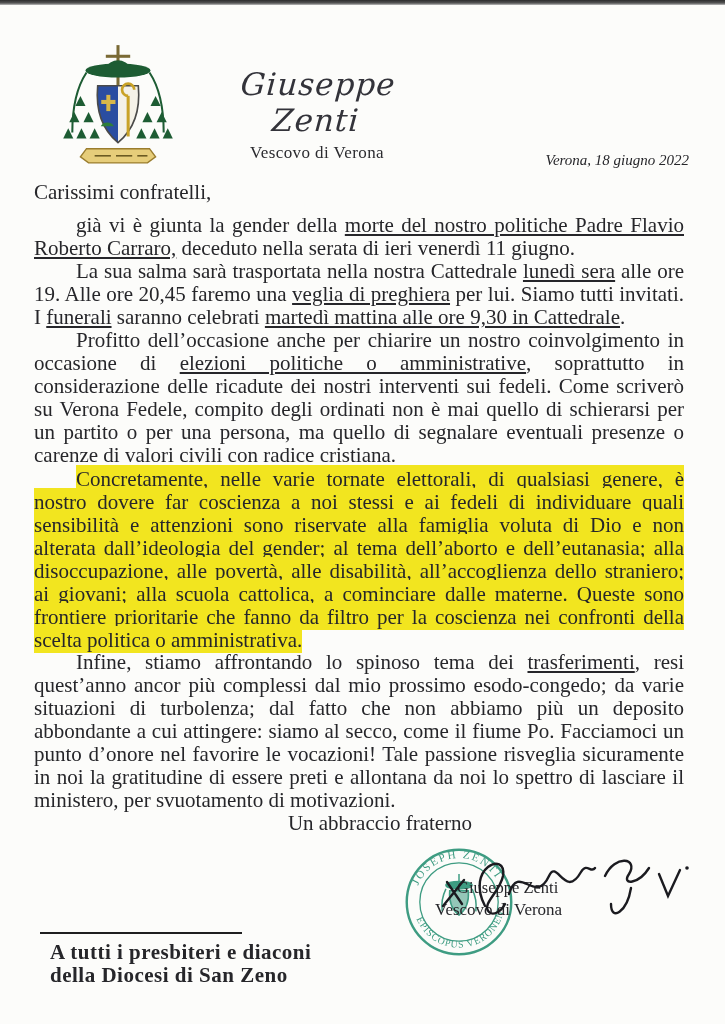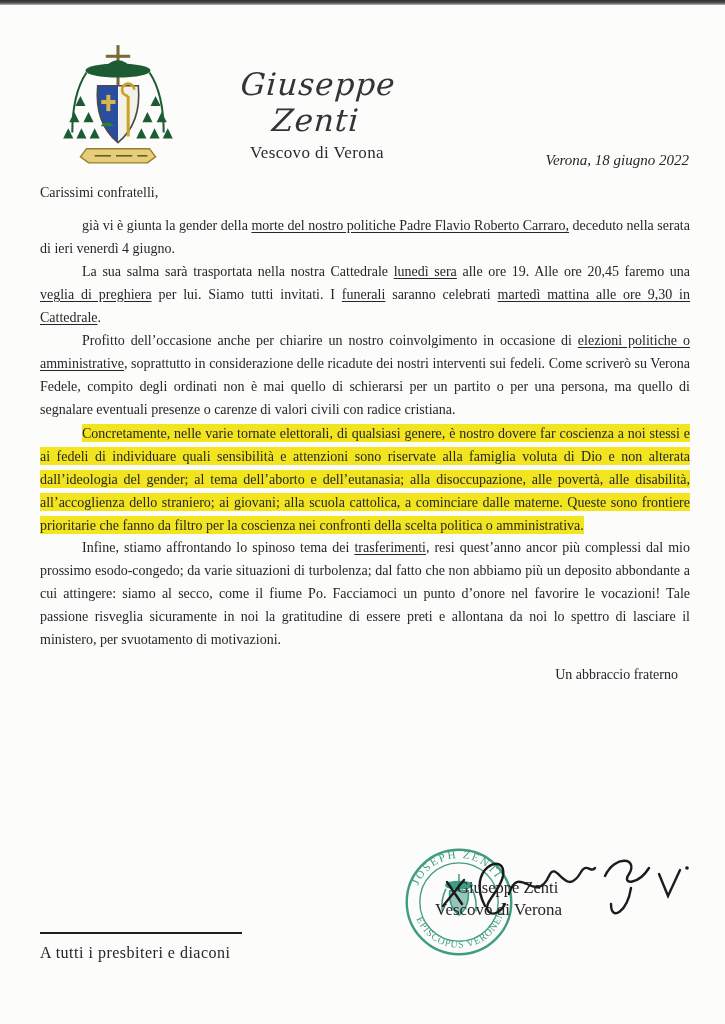--- a/index.html
+++ b/index.html
@@ -16,36 +16,36 @@
     background:linear-gradient(to bottom,#2c2c2c 0%,#555 60%,#bdbdbd 100%);}
   .crest{position:absolute;top:38px;left:52px;width:132px;height:132px;}
   .sender-block{position:absolute;top:66px;left:192px;width:250px;text-align:center;}
   .sender-name{
     font-family:"DejaVu Serif", serif;font-style:italic;font-size:31px;
     color:#33333a;letter-spacing:1px;transform:skewX(-4deg);
   }
   .sender-title{font-size:17px;color:#2b2b2f;margin-top:5px;letter-spacing:.4px;}
   .dateline{position:absolute;top:152px;right:36px;font-style:italic;font-size:15px;}
   .letter-body{
-    position:absolute;top:181px;left:40px;width:650px;
-    font-size:14px;line-height:23px;text-align:justify;
+    position:absolute;top:181px;left:34px;width:650px;
+    font-size:21px;line-height:23px;text-align:justify;
   }
   .salutation{margin:0 0 10px 0;text-align:left;}
   .para{margin:0;text-indent:42px;}
-  .closing{margin:12px;text-indent:42px;text-align:right;}
+  .closing{margin:0;text-indent:42px;text-align:center;}
   .u{text-decoration:underline;text-underline-offset:2px;}
   .hl{background:var(--hl);padding:1.5px 0;-webkit-box-decoration-break:clone;box-decoration-break:clone;}
   .signature-area{position:absolute;top:838px;left:395px;width:300px;height:120px;}
   .seal{position:absolute;top:8px;left:8px;width:112px;height:112px;opacity:.92;}
   .printed-name{position:absolute;top:40px;left:62px;font-size:16.5px;white-space:nowrap;}
   .printed-title{position:absolute;top:62px;left:40px;font-size:17px;white-space:nowrap;}
   .sig-svg{position:absolute;top:-4px;left:28px;width:272px;height:104px;}
   .recipient{position:absolute;left:40px;top:932px;}
   .recipient-rule{width:202px;border:0;border-top:2.5px solid #1f1f1f;margin:0 0 7px 0;}
-  .recipient-line{font-size:16px;font-weight:normal;line-height:23px;letter-spacing:.5px;}
+  .recipient-line{font-size:21px;font-weight:bold;line-height:23px;letter-spacing:.5px;margin-left:10px;}
 </style>
 </head>
 <body>
 
 <div class="scan-edge"></div>
 
 <svg class="crest" viewBox="0 0 130 128">
 
   <g stroke="#7a6a35" stroke-width="3">
     <line x1="65" y1="6" x2="65" y2="60"></line>
@@ -104,21 +104,21 @@
 <div class="sender-block">
   <div class="sender-name">Giuseppe Zenti</div>
   <div class="sender-title">Vescovo di Verona</div>
 </div>
 
 <div class="dateline">Verona, 18 giugno 2022</div>
 
 <div class="letter-body">
   <p class="salutation">Carissimi confratelli,</p>
   <div>
-      <p class="para"><span>già vi è giunta la gender della </span><span class="u">morte del nostro politiche Padre Flavio Roberto Carraro,</span><span> deceduto nella serata di ieri venerdì 4 giugno.</span></p>
+      <p class="para"><span>già vi è giunta la gender della </span><span class="u">morte del nostro politiche Padre Flavio Roberto Carraro,</span><span> deceduto nella serata di ieri venerdì 11 giugno.</span></p>
       <p class="para"><span>La sua salma sarà trasportata nella nostra Cattedrale </span><span class="u">lunedì sera</span><span> alle ore 19. Alle ore 20,45 faremo una </span><span class="u">veglia di preghiera</span><span> per lui. Siamo tutti invitati. I </span><span class="u">funerali</span><span> saranno celebrati </span><span class="u">martedì mattina alle ore 9,30 in Cattedrale</span><span>.</span></p>
       <p class="para"><span>Profitto dell’occasione anche per chiarire un nostro coinvolgimento in occasione di </span><span class="u">elezioni politiche o amministrative</span><span>, soprattutto in considerazione delle ricadute dei nostri interventi sui fedeli. Come scriverò su Verona Fedele, compito degli ordinati non è mai quello di schierarsi per un partito o per una persona, ma quello di segnalare eventuali presenze o carenze di valori civili con radice cristiana.</span></p>
       <p class="para"><span class="hl">Concretamente, nelle varie tornate elettorali, di qualsiasi genere, è nostro dovere far coscienza a noi stessi e ai fedeli di individuare quali sensibilità e attenzioni sono riservate alla famiglia voluta di Dio e non alterata dall’ideologia del gender; al tema dell’aborto e dell’eutanasia; alla disoccupazione, alle povertà, alle disabilità, all’accoglienza dello straniero; ai giovani; alla scuola cattolica, a cominciare dalle materne. Queste sono frontiere prioritarie che fanno da filtro per la coscienza nei confronti della scelta politica o amministrativa.</span></p>
       <p class="para"><span>Infine, stiamo affrontando lo spinoso tema dei </span><span class="u">trasferimenti</span><span>, resi quest’anno ancor più complessi dal mio prossimo esodo-congedo; da varie situazioni di turbolenza; dal fatto che non abbiamo più un deposito abbondante a cui attingere: siamo al secco, come il fiume Po. Facciamoci un punto d’onore nel favorire le vocazioni! Tale passione risveglia sicuramente in noi la gratitudine di essere preti e allontana da noi lo spettro di lasciare il ministero, per svuotamento di motivazioni.</span></p>
     </div>
   <p class="closing">Un abbraccio fraterno</p>
 </div>
 
 <div class="signature-area">
 
@@ -156,13 +156,14 @@
       <path d="M208,54 C204,78 188,88 188,70"></path>
       <path d="M236,40 l9,22 l12,-26"></path>
       <circle cx="264" cy="34" r="1.8" fill="#1b1b20" stroke="none"></circle>
     </g>
   </svg>
 </div>
 
 <div class="recipient">
   <hr class="recipient-rule">
   <div class="recipient-line">A tutti i presbiteri e diaconi</div>
+  <div class="recipient-line">della Diocesi di San Zeno</div>
 </div>
 
 </body></html>

